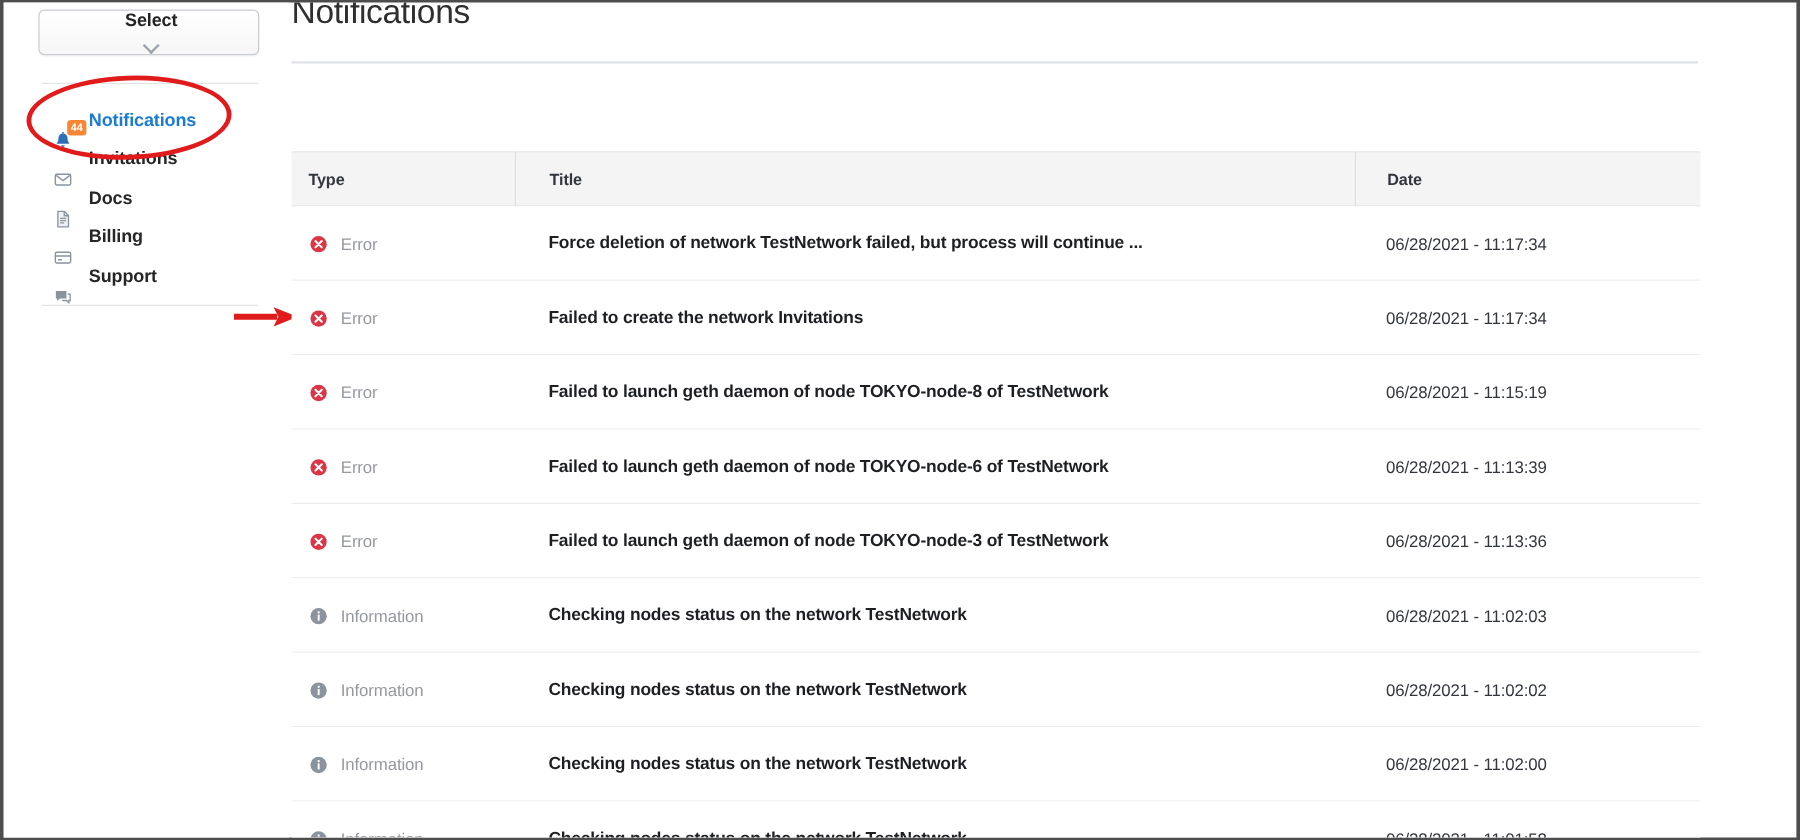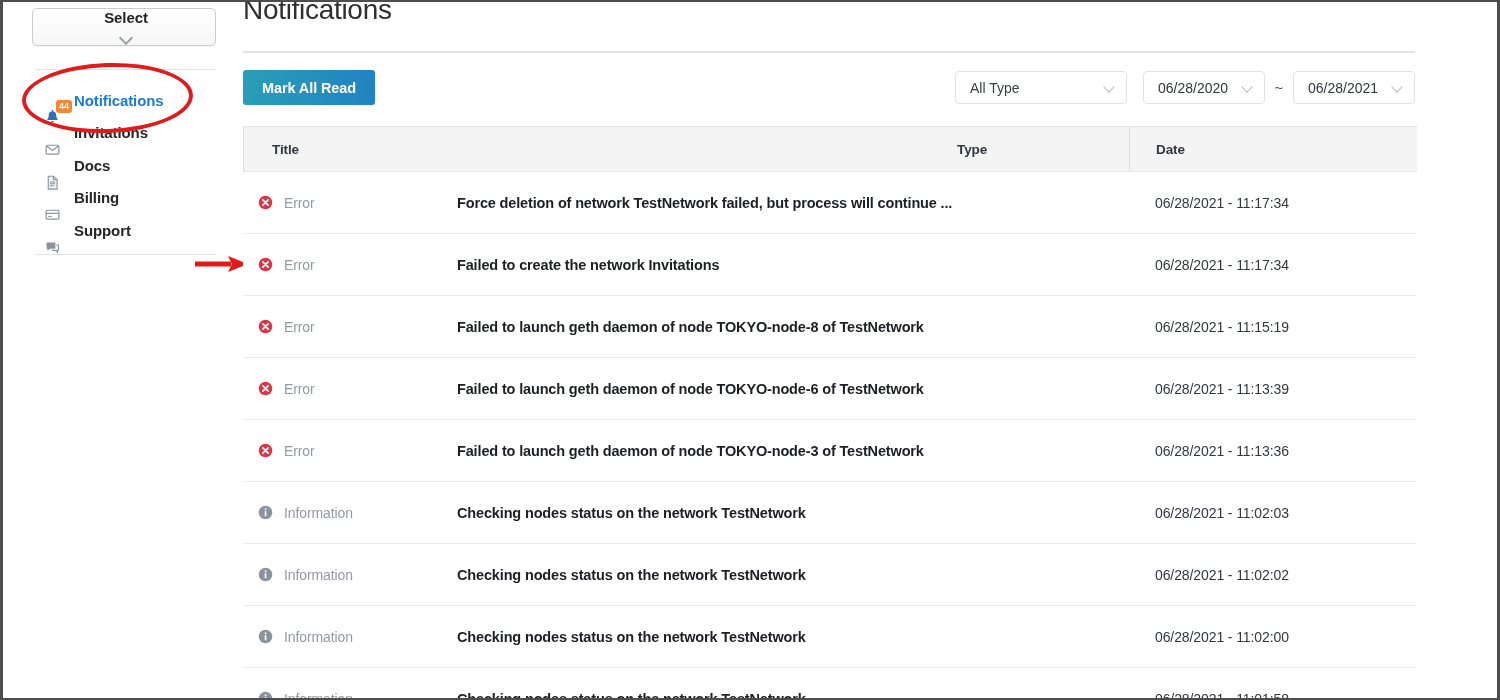--- a/index.html
+++ b/index.html
@@ -277,21 +277,20 @@
     align-items: center;
     letter-spacing: -0.1px;
   }
   .col-type  { width: 186px; padding-left: 14px; }
   .col-title { width: 700px; padding-left: 28px; border-left: 1px solid #e0e0e0; }
   .col-date  { width: 288px; padding-left: 26px; border-left: 1px solid #e0e0e0; }
 
   .row {
     height: 62px;
     display: flex;
-    align-items: center;
     border-bottom: 1px solid #ececec;
     background: #ffffff;
   }
   .cell {
     height: 62px;
     display: flex;
     align-items: center;
   }
   .cell.col-type  { padding-left: 14px; }
   .cell.col-title { padding-left: 28px; border-left: none; }
@@ -400,44 +399,25 @@
   <svg class="annot-arrow" viewBox="0 0 55 20">
     <path d="M0 10 H36" stroke="#e11b1b" stroke-width="5" fill="none"></path>
     <path d="M33 2 L53 10 L33 18 L37 10 Z" fill="#e11b1b"></path>
   </svg>
 
   <div id="main">
 
     <div class="page-title">Notifications</div>
     <div class="title-rule"></div>
 
-    <div class="toolbar">
-      <button class="btn-mark">Mark All Read</button>
-
-      <div class="filters">
-        <div class="field all-type">
-          <span class="fval">All Type</span>
-          <span class="chev-sm"></span>
-        </div>
-        <div class="field date" style="margin-left:16px;">
-          <span class="fval">06/28/2020</span>
-          <span class="chev-sm"></span>
-        </div>
-        <span class="tilde">~</span>
-        <div class="field date">
-          <span class="fval">06/28/2021</span>
-          <span class="chev-sm"></span>
-        </div>
-      </div>
-    </div>
 
     <div class="table">
       <div class="thead">
+        <div class="th col-type">Type</div>
         <div class="th col-title">Title</div>
-        <div class="th col-type">Type</div>
         <div class="th col-date">Date</div>
       </div>
       <div id="tbody">
           <div class="row">
             <div class="cell col-type">
               <span class="type-wrap">
                 <span>
                   <svg class="ico" viewBox="0 0 20 20" aria-hidden="true">
                     <circle cx="10" cy="10" r="8" fill="#dc3545"></circle>
                     <path d="M6.9 6.9 13.1 13.1 M13.1 6.9 6.9 13.1" stroke="#ffffff" stroke-width="2" stroke-linecap="round"></path>

